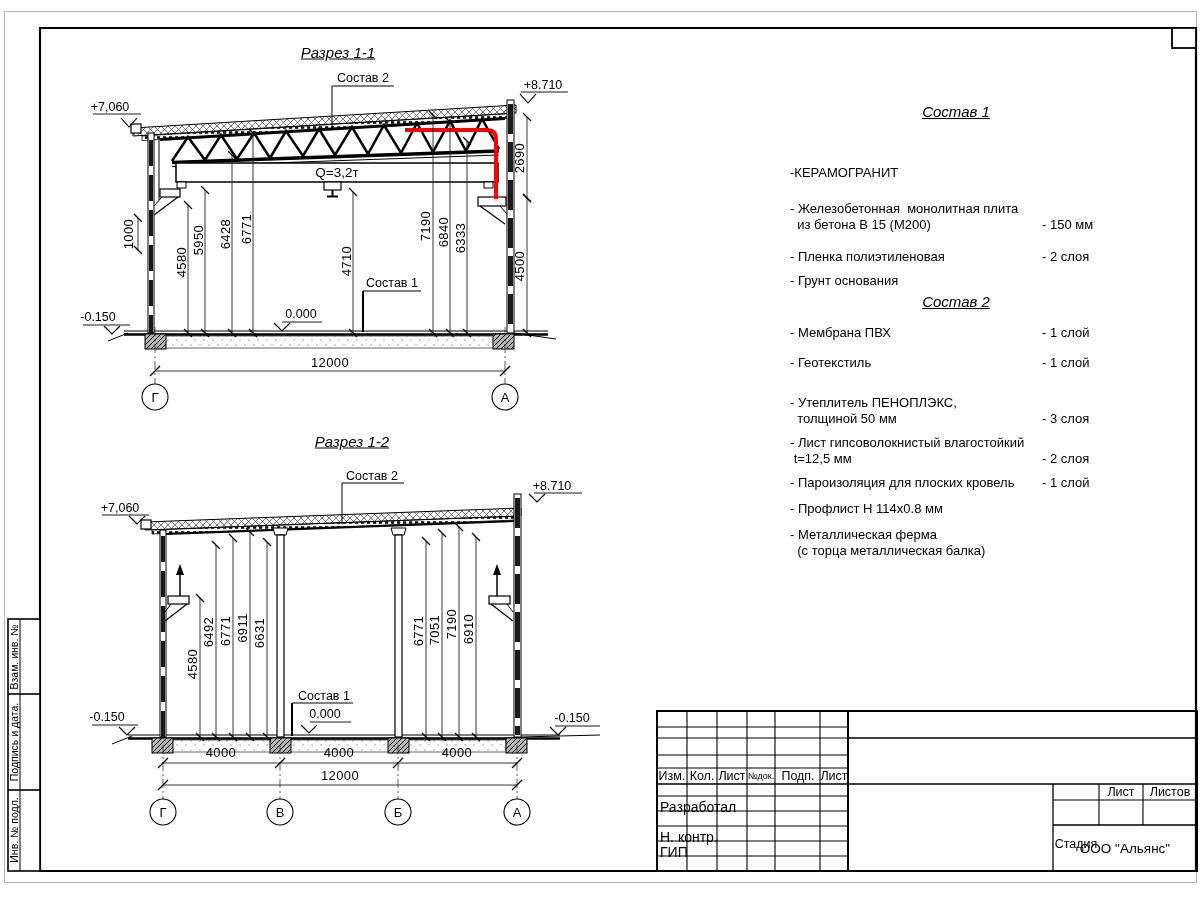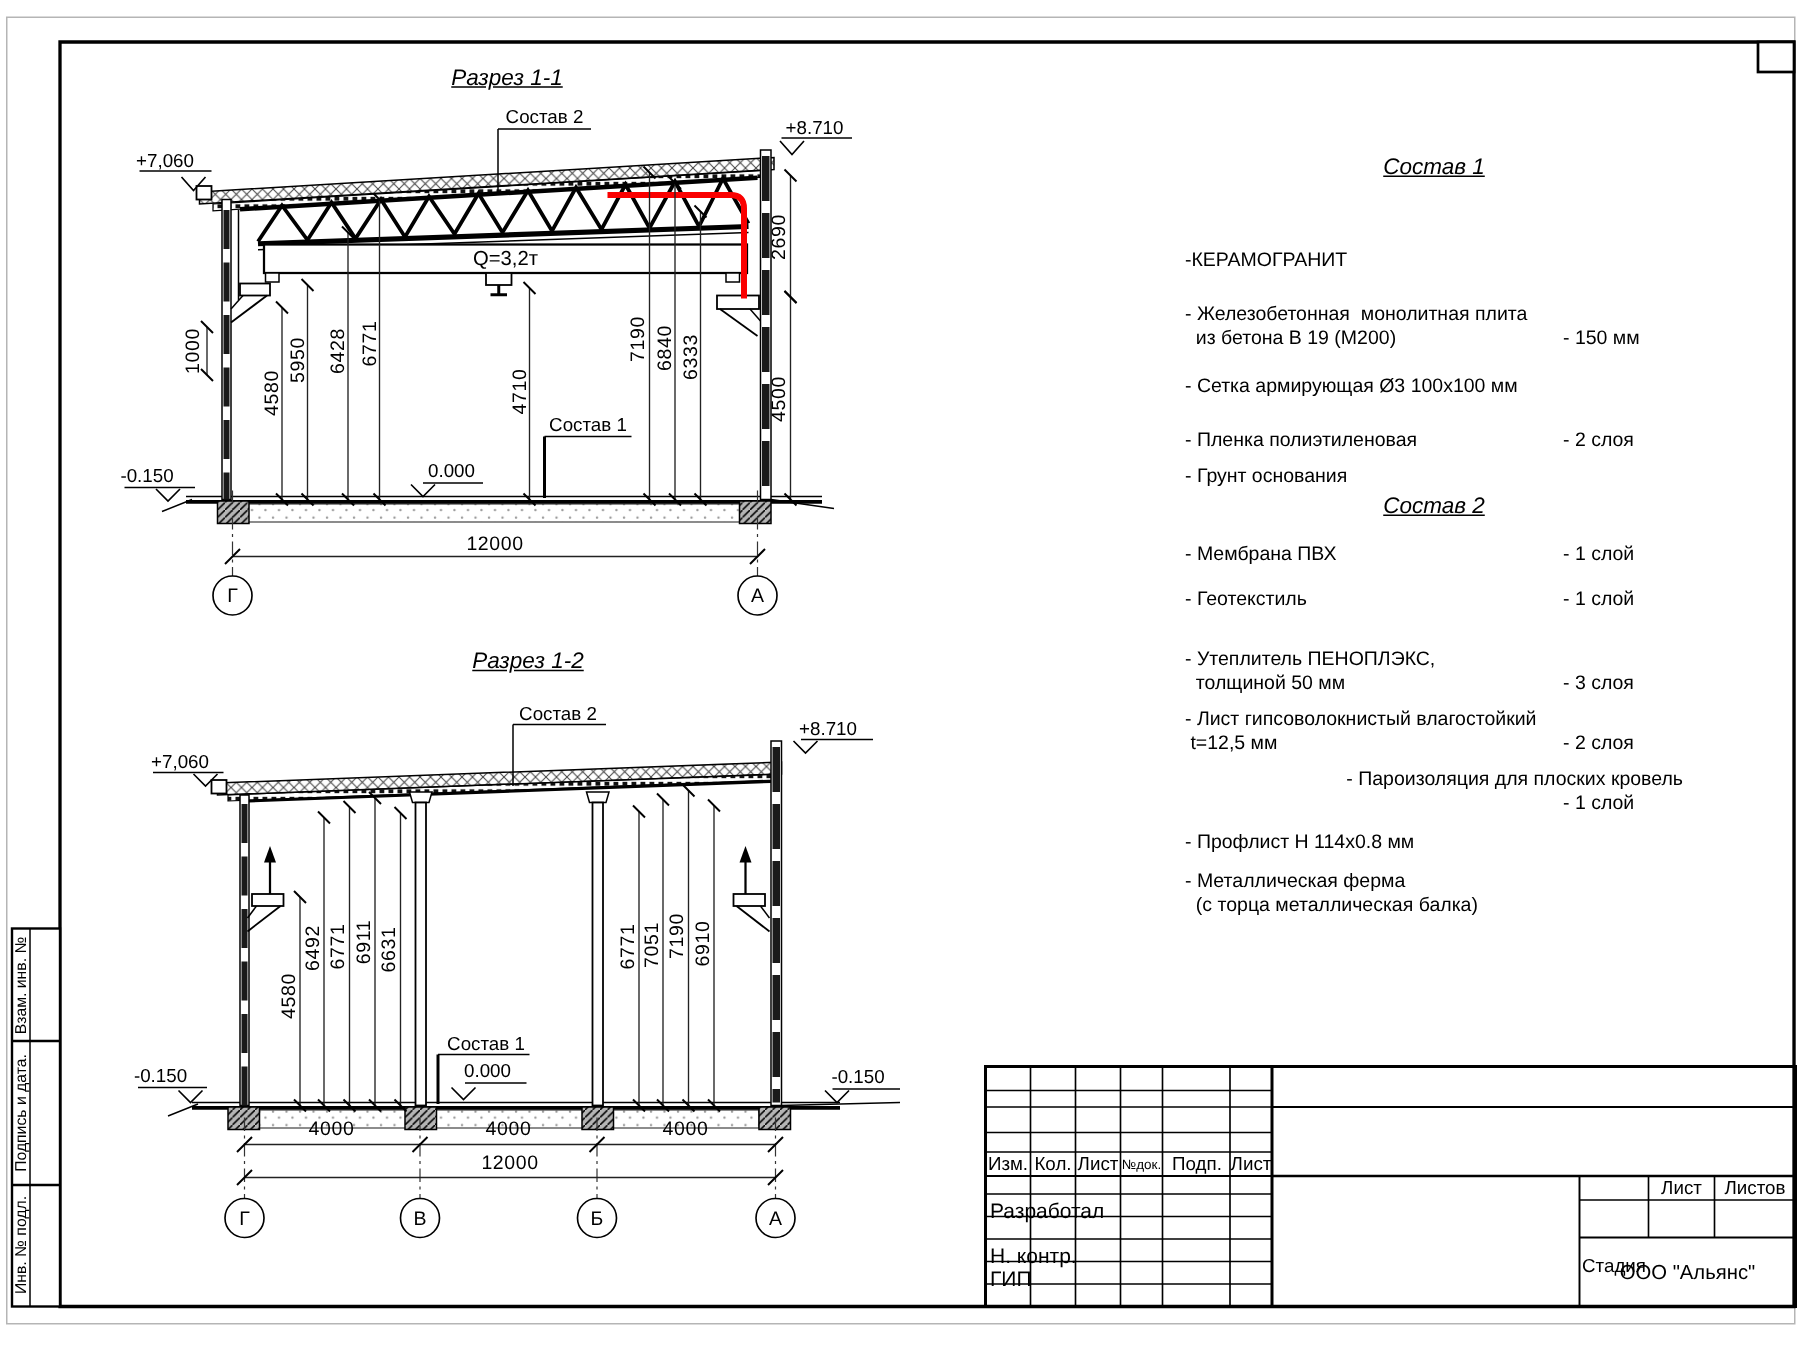--- a/index.html
+++ b/index.html
@@ -335,26 +335,22 @@
 </div>
 
 <div class="cmp">
   <div class="cmp-h" style="margin-bottom:44px;">Состав 1</div>
   <div class="cmp-item" style="margin-bottom:20px;">
     <div class="cmp-text">-КЕРАМОГРАНИТ</div>
       <div class="cmp-val"></div>
   </div>
   <div class="cmp-item" style="margin-bottom:16px;">
     <div class="cmp-text">- Железобетонная  монолитная плита
-  из бетона В 19 (М200)</div>
+  из бетона В 15 (М200)</div>
       <div class="cmp-val">- 150 мм</div>
-  </div>
-  <div class="cmp-item" style="margin-bottom:20px;">
-    <div class="cmp-text">- Сетка армирующая Ø3 100х100 мм</div>
-      <div class="cmp-val"></div>
   </div>
   <div class="cmp-item" style="margin-bottom:8px;">
     <div class="cmp-text">- Пленка полиэтиленовая</div>
       <div class="cmp-val">-  2 слоя</div>
   </div>
   <div class="cmp-item" style="margin-bottom:4px;">
     <div class="cmp-text">- Грунт основания</div>
       <div class="cmp-val"></div>
   </div>
   <div class="cmp-h" style="margin-bottom:14px;">Состав 2</div>
@@ -369,21 +365,21 @@
   <div class="cmp-item" style="margin-bottom:8px;margin-top:24px;">
     <div class="cmp-text">- Утеплитель ПЕНОПЛЭКС,
   толщиной 50 мм</div>
       <div class="cmp-val">- 3 слоя</div>
   </div>
   <div class="cmp-item" style="margin-bottom:8px;">
     <div class="cmp-text">- Лист гипсоволокнистый влагостойкий
  t=12,5 мм</div>
       <div class="cmp-val">- 2 слоя</div>
   </div>
-  <div class="cmp-item" style="margin-bottom:10px;flex-direction:column;">
+  <div class="cmp-item" style="margin-bottom:10px;">
     <div class="cmp-text">- Пароизоляция для плоских кровель</div>
       <div class="cmp-val">- 1 слой</div>
   </div>
   <div class="cmp-item" style="margin-bottom:10px;">
     <div class="cmp-text">- Профлист Н 114х0.8 мм</div>
       <div class="cmp-val"></div>
   </div>
   <div class="cmp-item">
     <div class="cmp-text">- Металлическая ферма
   (с торца металлическая балка)</div>

